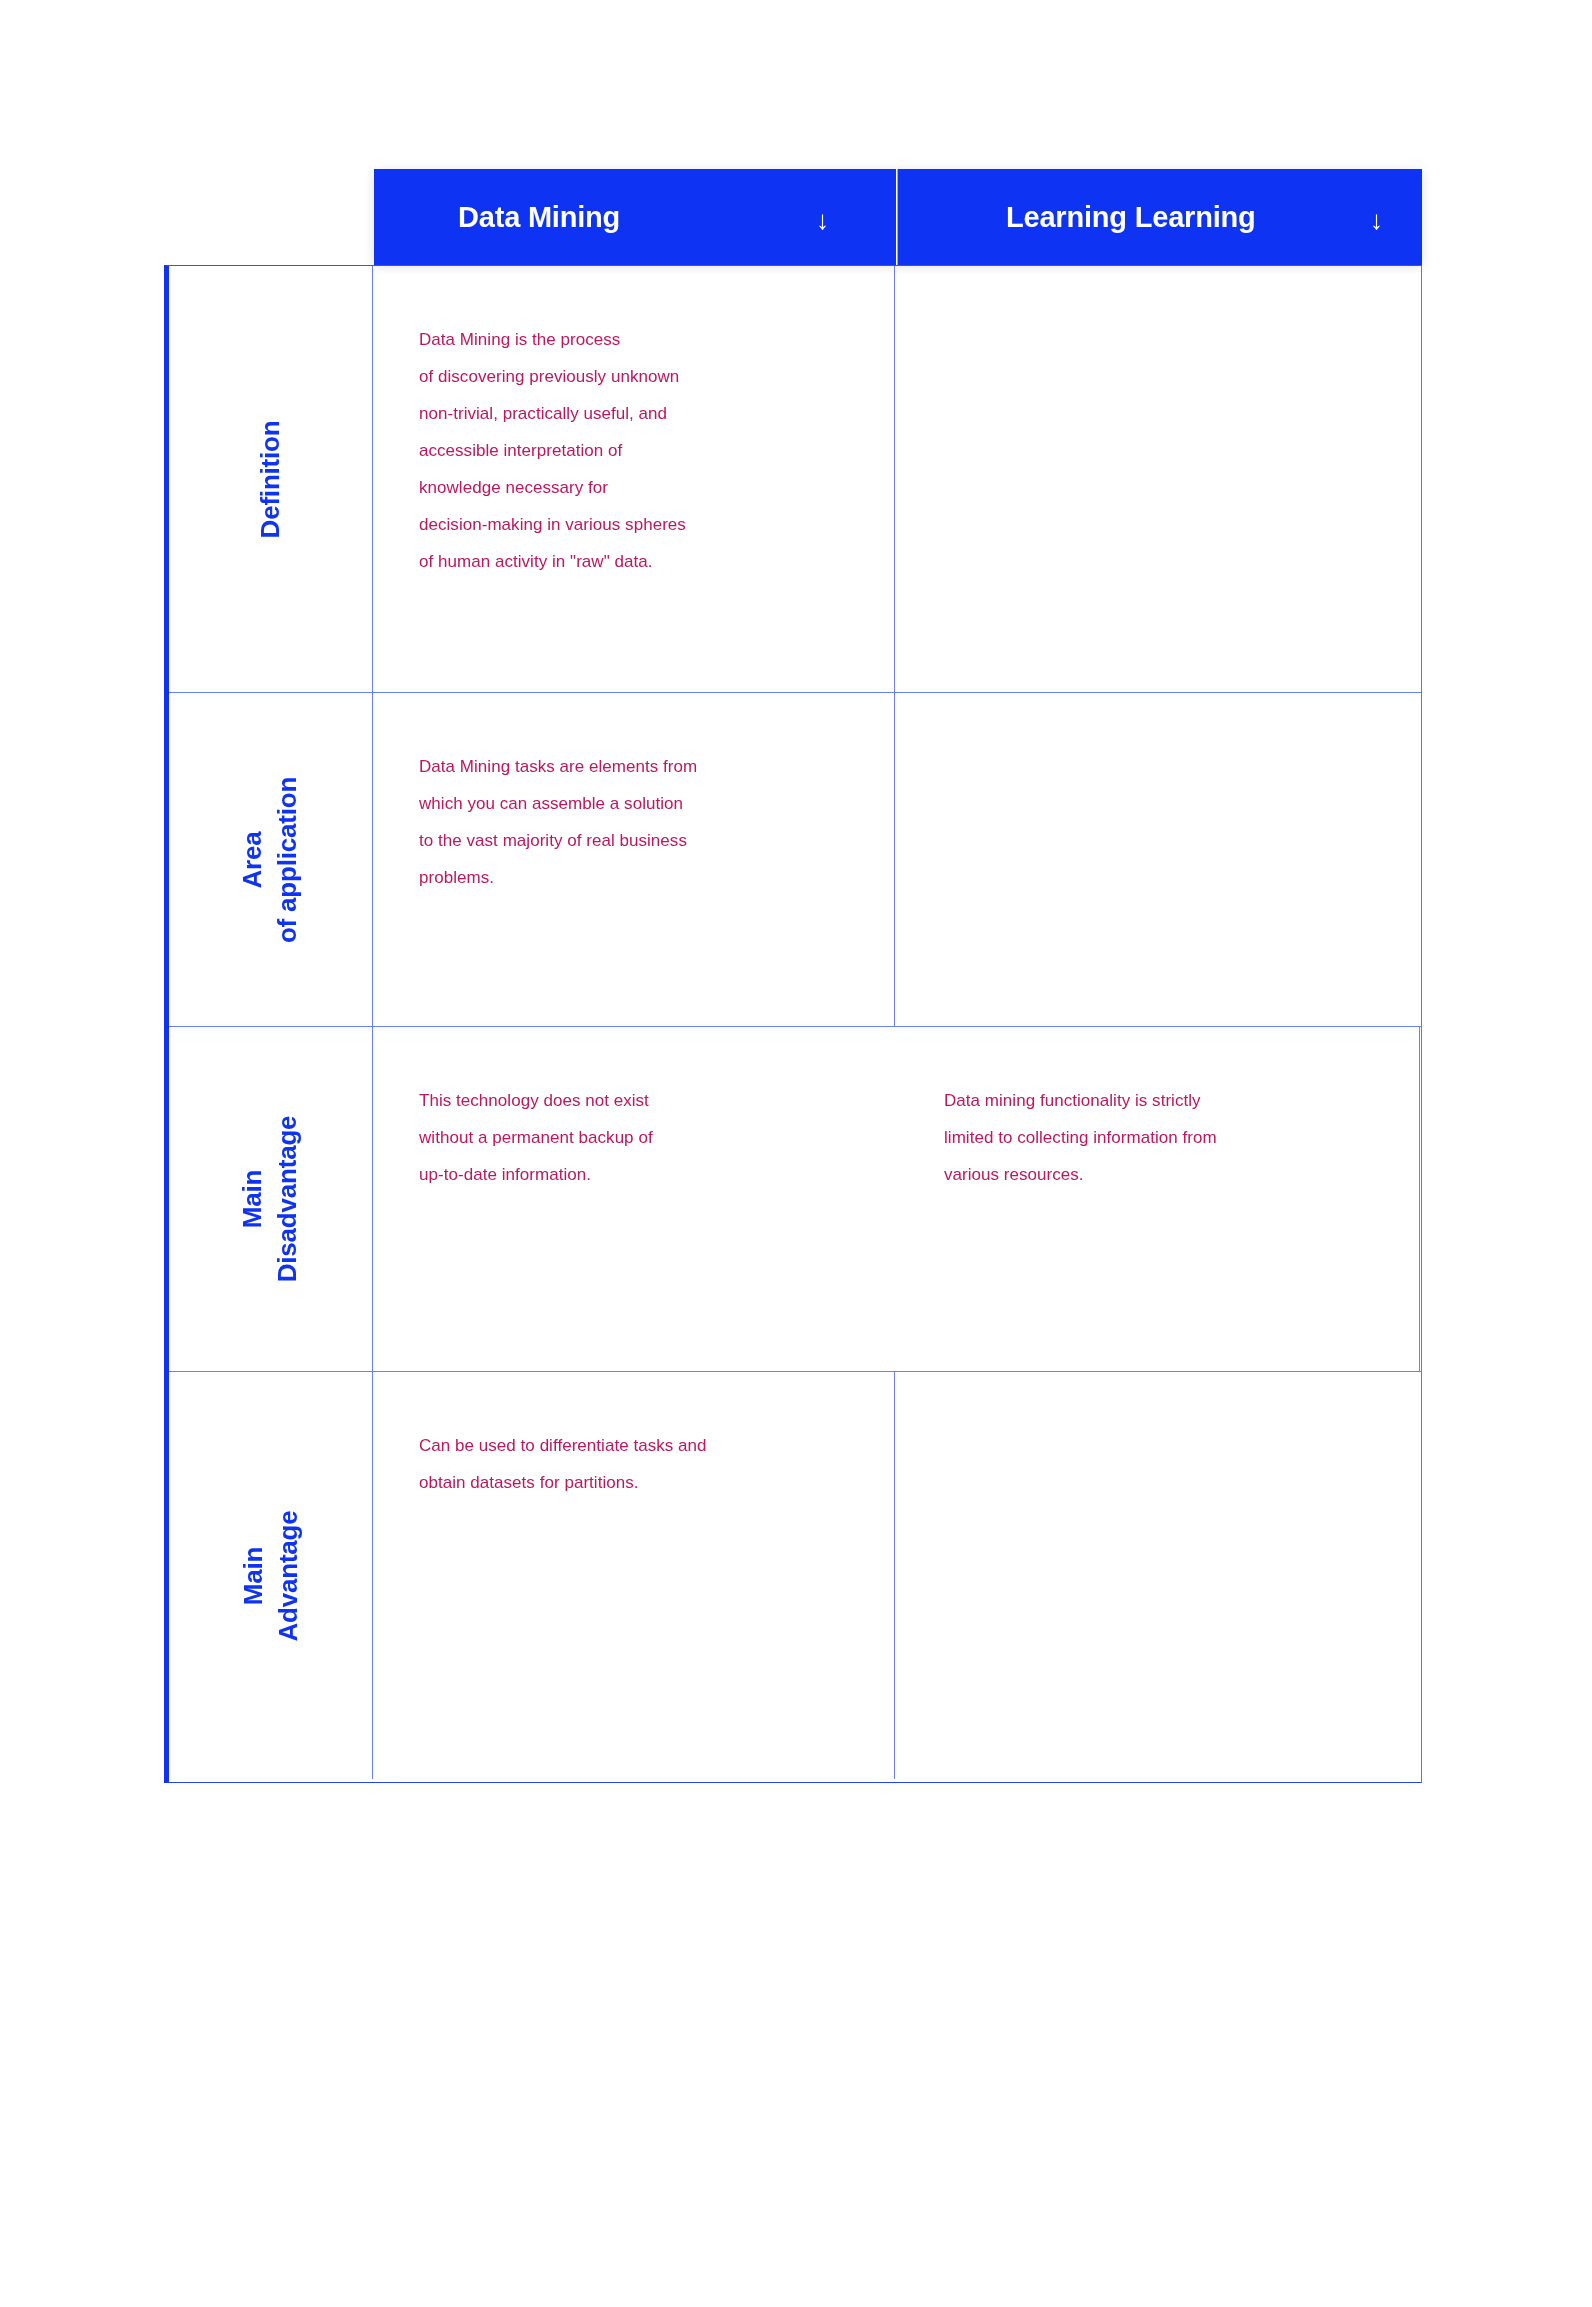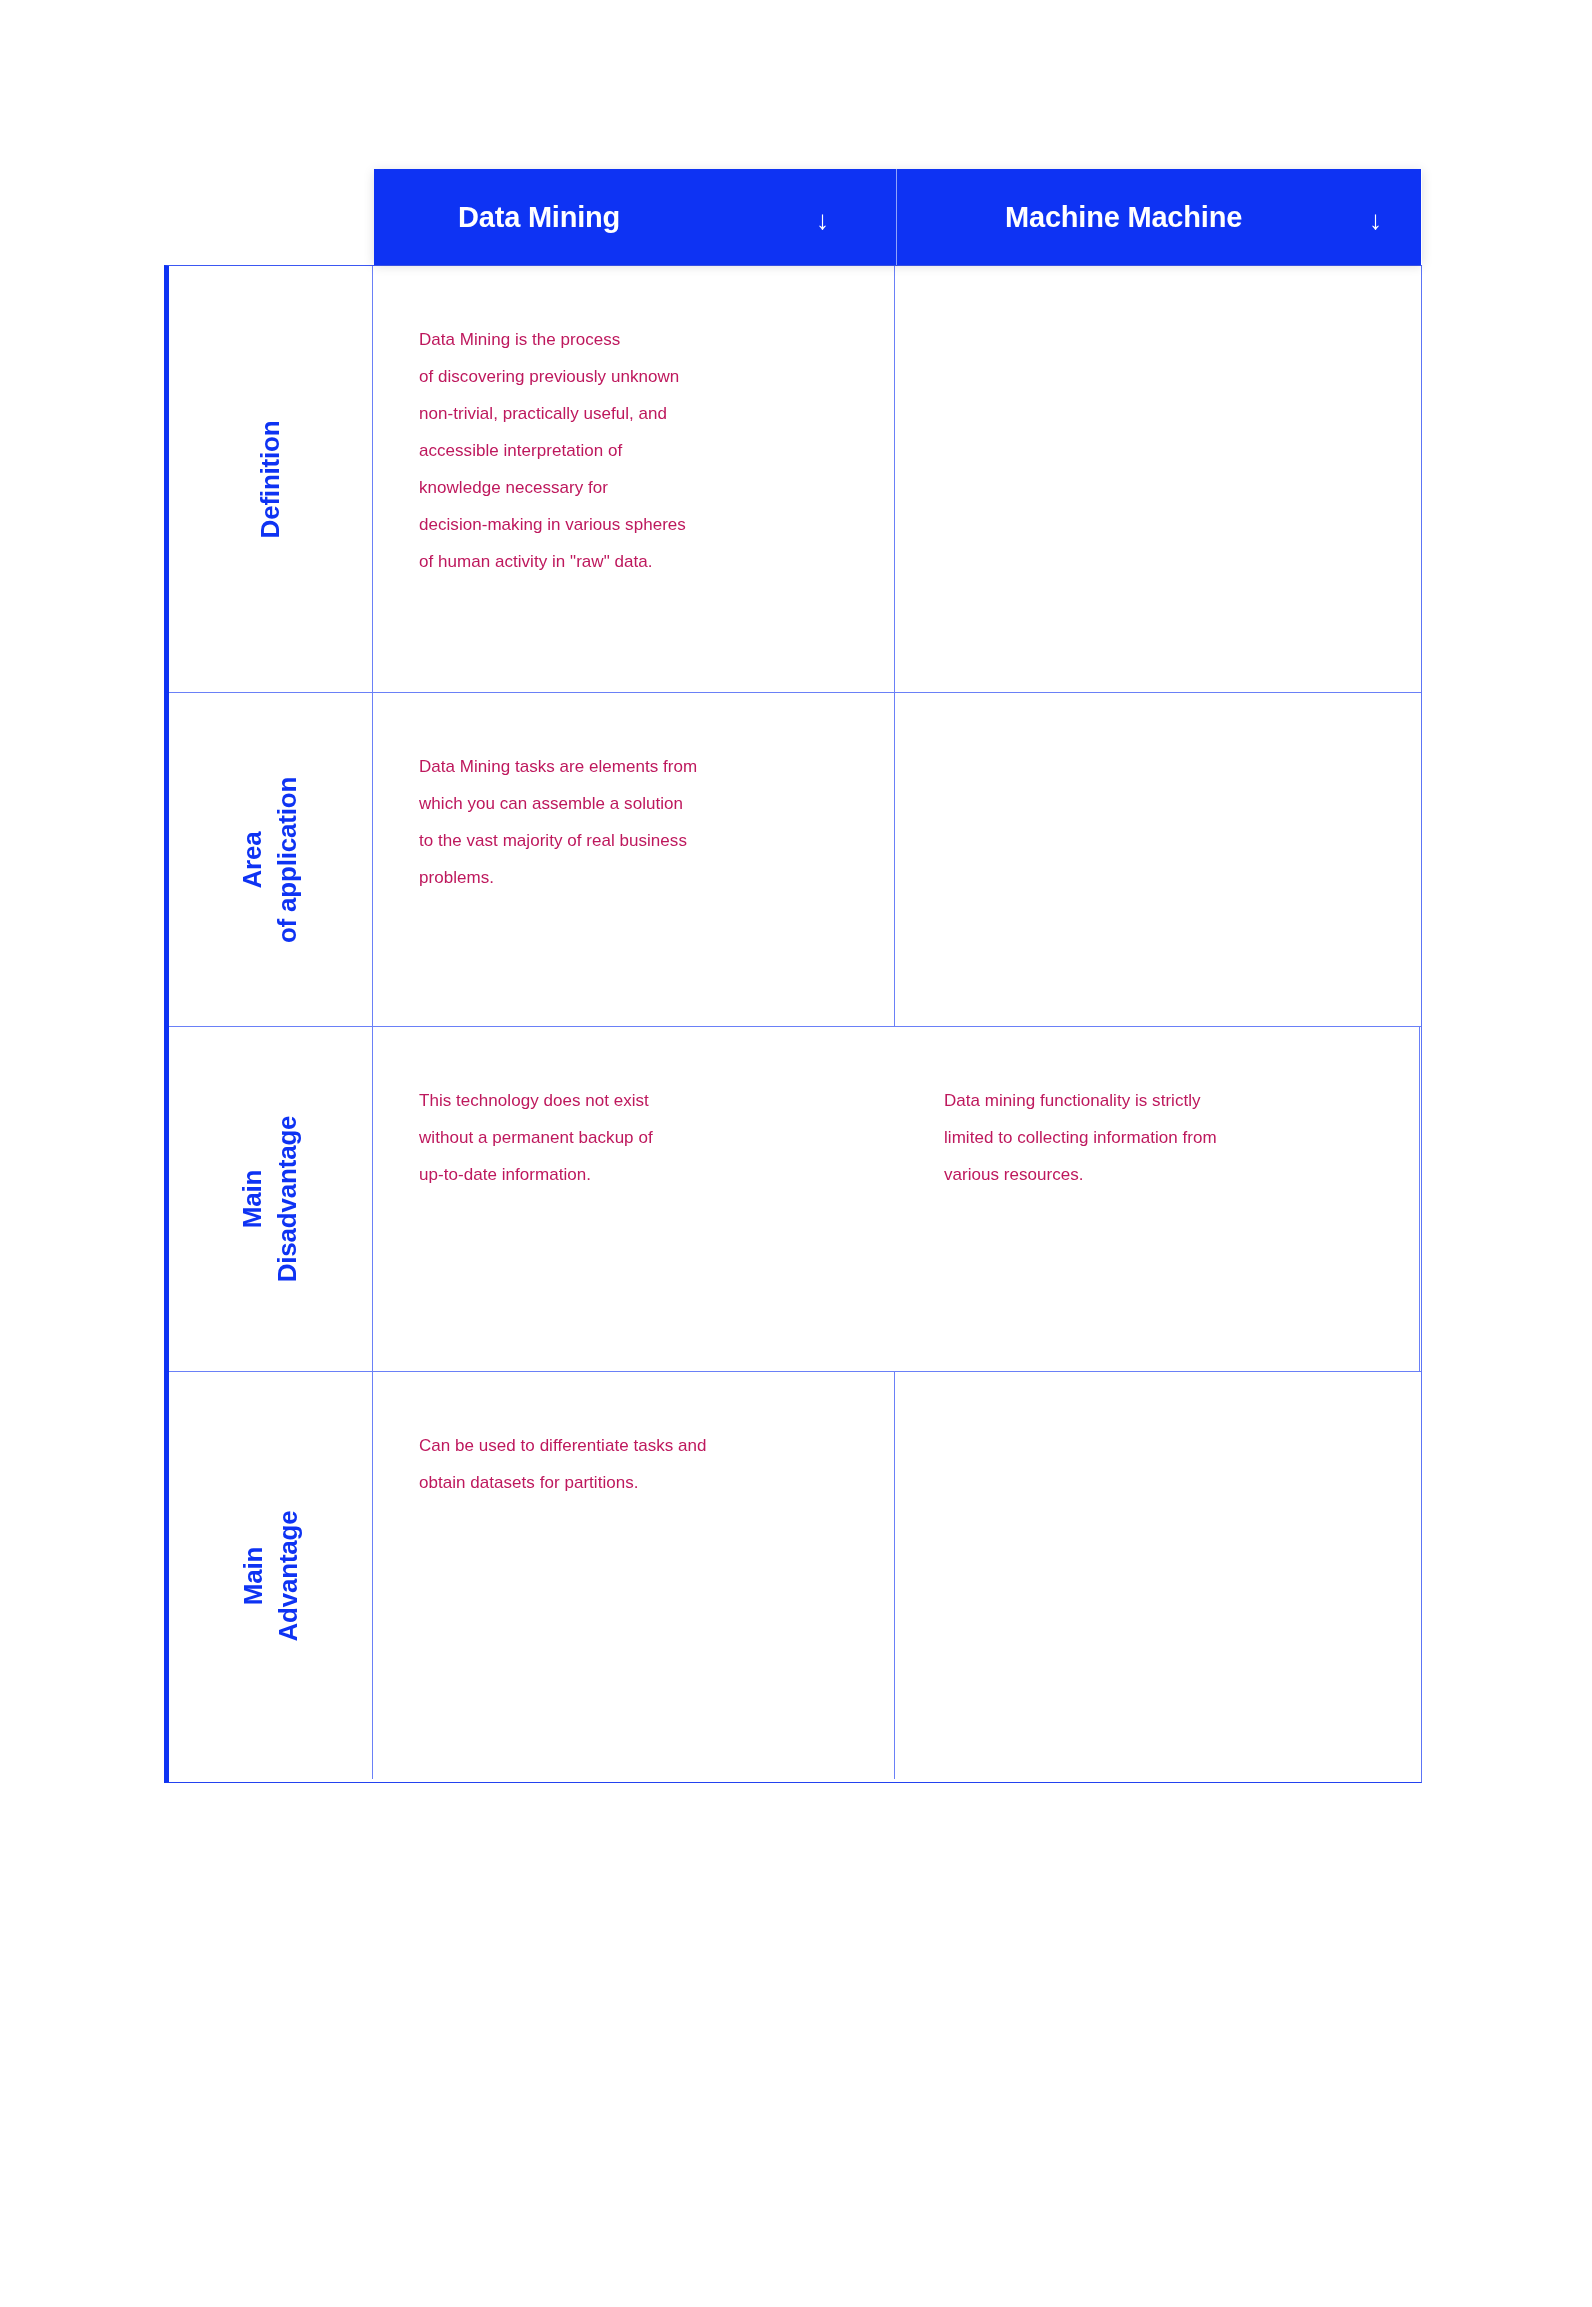--- a/index.html
+++ b/index.html
@@ -27,20 +27,21 @@
   
   .header-bar {
     position: absolute;
     left: 374px;
     top: 169px;
     width: 1048px;
     height: 96px;
     display: flex;
     box-shadow: 0 2.3px 10.7px rgba(0,0,0,0.13);
     z-index: 5;
+    justify-content: space-between;
   }
   .header-cell {
     background: #0E33F3;
     display: flex;
     align-items: center;
     height: 100%;
     box-sizing: border-box;
     position: relative;
   }
   .header-cell.col1 { width: 522px; padding-left: 84px; }
@@ -141,21 +142,21 @@
 <body>
 
 <div class="page">
 
   <div class="header-bar">
     <div class="header-cell col1">
       <span class="header-title">Data Mining</span>
       <span class="header-arrow">↓</span>
     </div>
     <div class="header-cell col2">
-      <span class="header-title">Machine Machine</span>
+      <span class="header-title">Learning Learning</span>
       <span class="header-arrow">↓</span>
     </div>
   </div>
 
   <div class="table-body">
 
     <div class="row r1">
       <div class="label-cell">
         <div class="label-rot">
           <span>Definition</span>

